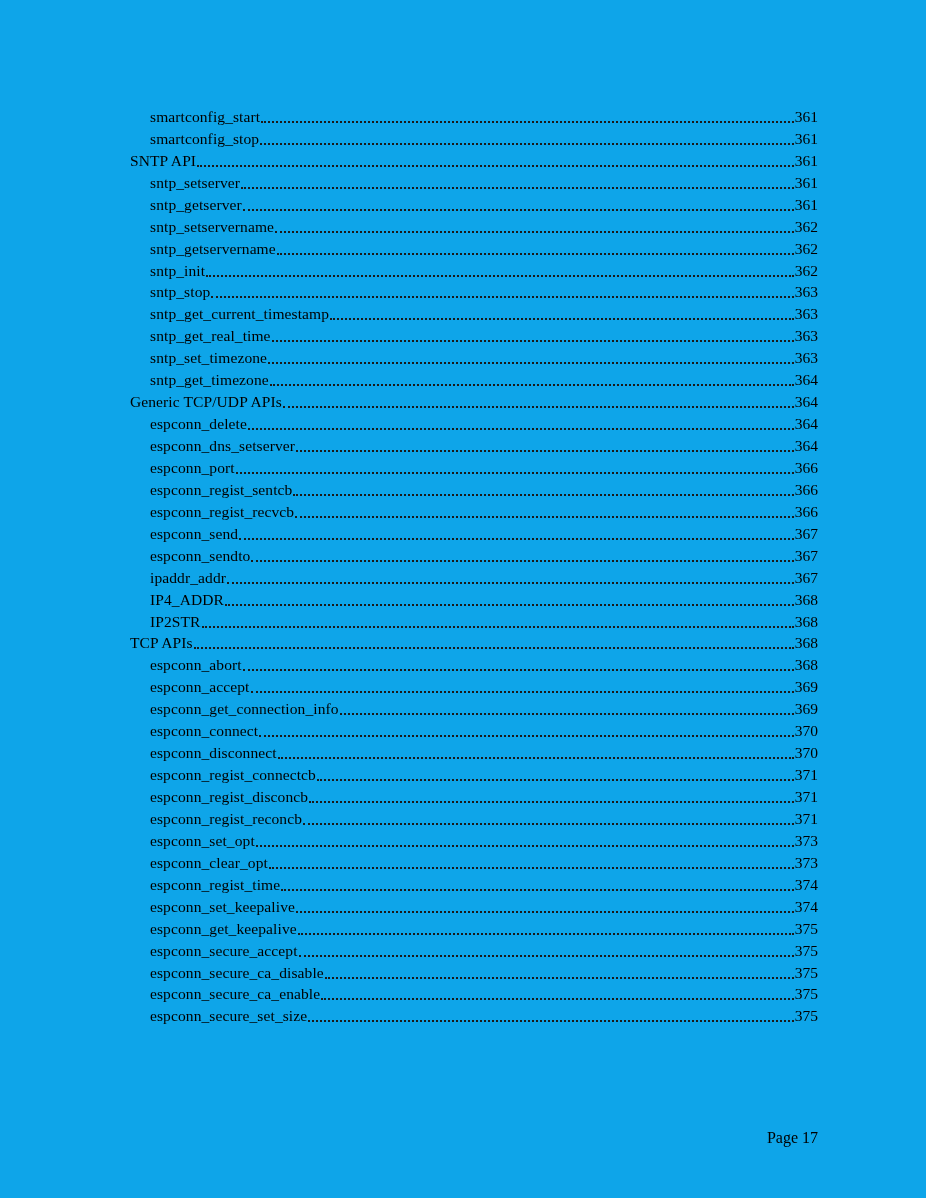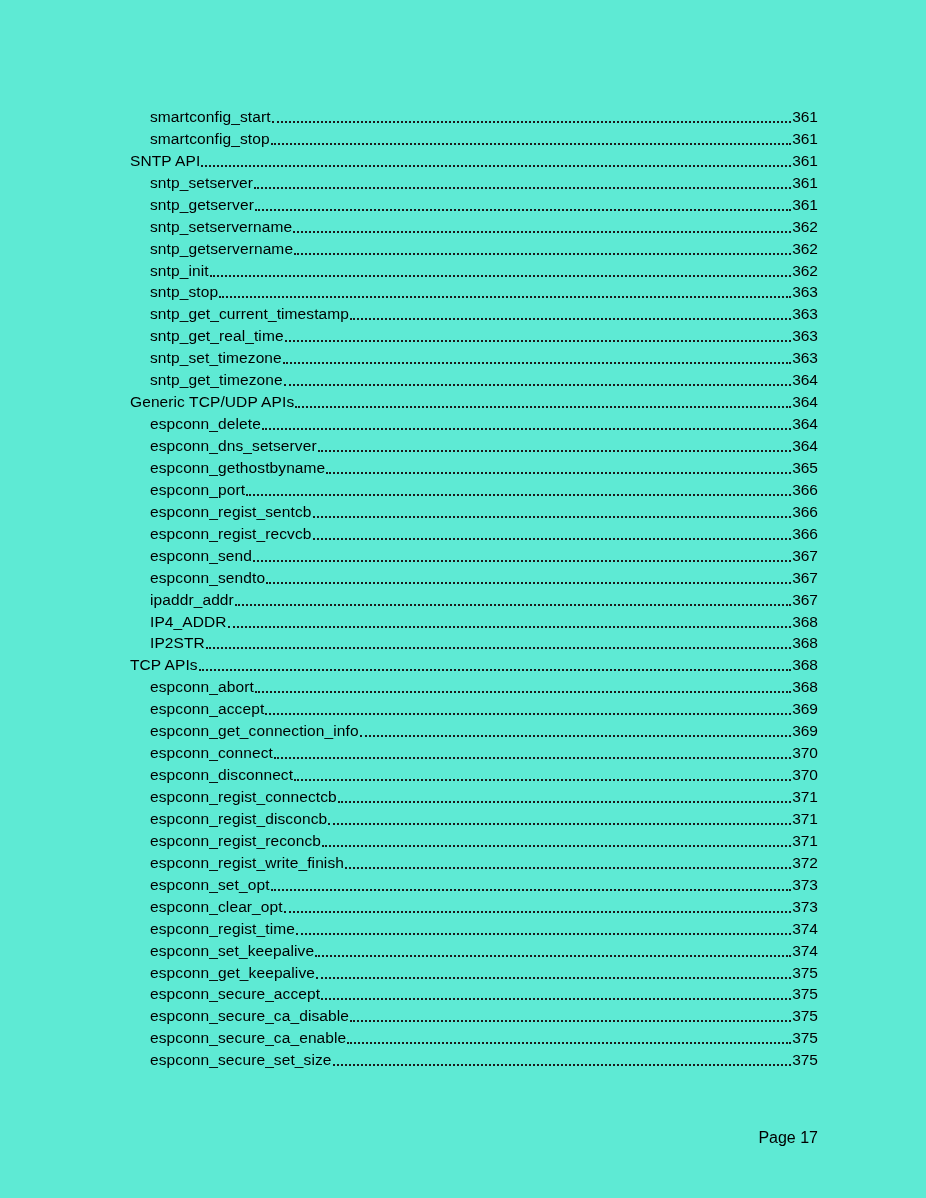--- a/index.html
+++ b/index.html
@@ -4,23 +4,23 @@
 <style>
   html, body {
     margin: 0;
     padding: 0;
     background: #ffffff;
   }
   .page {
     position: relative;
     width: 926px;
     height: 1198px;
-    background: #5eead4;
+    background: #0ea5e9;
     overflow: hidden;
-    font-family: Liberation Sans, sans-serif;
+    font-family: Liberation Serif, serif;
     color: #000000;
   }
   .toc {
     position: absolute;
     left: 130px;
     top: 104px;
     width: 688px;
   }
   .toc-row {
     display: flex;
@@ -147,25 +147,20 @@
     <span class="toc-leader"></span>
     <span class="toc-page">364</span>
   </div>
 
   <div class="toc-row level-2">
     <span class="toc-label">espconn_dns_setserver</span>
     <span class="toc-leader"></span>
     <span class="toc-page">364</span>
   </div>
 
-  <div class="toc-row level-2">
-    <span class="toc-label">espconn_gethostbyname</span>
-    <span class="toc-leader"></span>
-    <span class="toc-page">365</span>
-  </div>
 
   <div class="toc-row level-2">
     <span class="toc-label">espconn_port</span>
     <span class="toc-leader"></span>
     <span class="toc-page">366</span>
   </div>
 
   <div class="toc-row level-2">
     <span class="toc-label">espconn_regist_sentcb</span>
     <span class="toc-leader"></span>
@@ -255,25 +250,20 @@
     <span class="toc-leader"></span>
     <span class="toc-page">371</span>
   </div>
 
   <div class="toc-row level-2">
     <span class="toc-label">espconn_regist_reconcb</span>
     <span class="toc-leader"></span>
     <span class="toc-page">371</span>
   </div>
 
-  <div class="toc-row level-2">
-    <span class="toc-label">espconn_regist_write_finish</span>
-    <span class="toc-leader"></span>
-    <span class="toc-page">372</span>
-  </div>
 
   <div class="toc-row level-2">
     <span class="toc-label">espconn_set_opt</span>
     <span class="toc-leader"></span>
     <span class="toc-page">373</span>
   </div>
 
   <div class="toc-row level-2">
     <span class="toc-label">espconn_clear_opt</span>
     <span class="toc-leader"></span>

